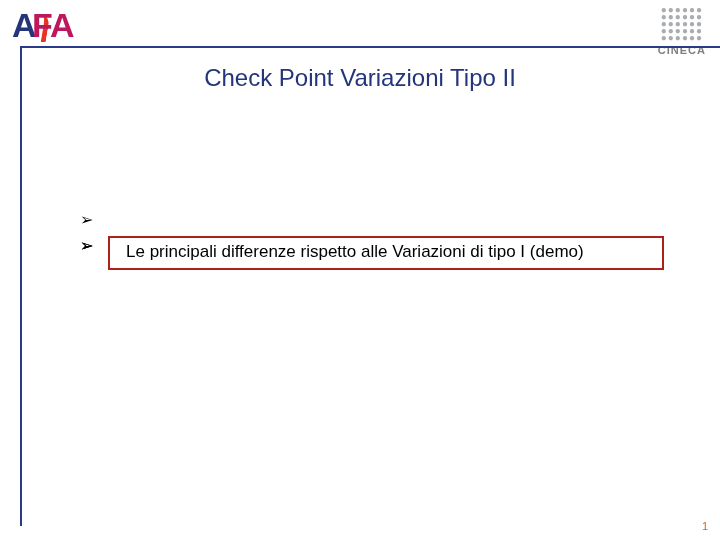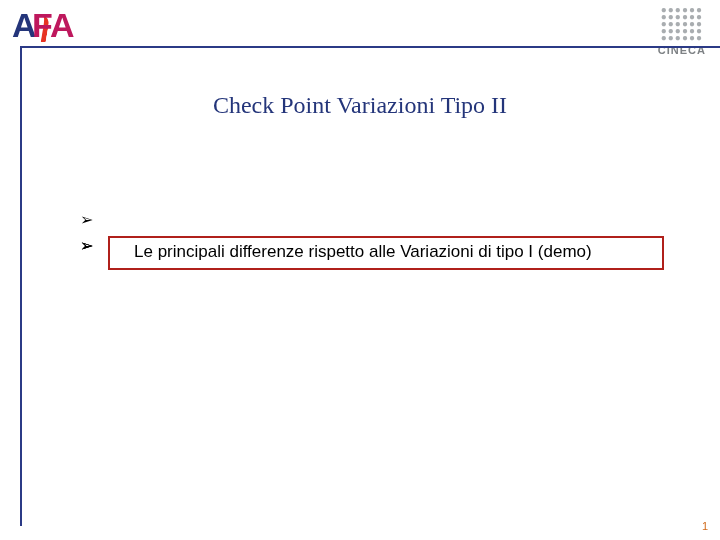--- a/index.html
+++ b/index.html
@@ -16,31 +16,31 @@
   .dot-grid { line-height: 7px; letter-spacing: 1px; color: #a9adb0; font-size: 10px; }
   .dot-grid .row { display: block; }
   .cineca-label { font: 700 11px/1 Arial, sans-serif; color: #7e8285; letter-spacing: 1px; margin-top: 4px; }
 
   
   .hline { position: absolute; left: 20px; right: 0; top: 46px; height: 2px; background: #2b3a86; }
   .vline { position: absolute; left: 20px; top: 46px; bottom: 14px; width: 2px; background: #2b3a86; }
 
   
   .title {
-    position: absolute; top: 92px; left: 0; right: 0;
+    position: absolute; top: 64px; left: 0; right: 0;
     text-align: center; color: #24357a;
-    font-family: Liberation Serif, serif;
+    font-family: Liberation Sans, sans-serif;
     font-size: 24px;
   }
 
   
   .bullets { position: absolute; top: 210px; left: 80px; right: 56px; font-family: "Trebuchet MS", "Lucida Sans", sans-serif; color: #000; font-size: 17px; }
   .bullet { position: relative; padding-left: 36px; margin-bottom: 26px; }
   .bullet .marker { position: absolute; left: 0; top: 0; font-size: 16px; }
-  .bullet.highlight .text { display: block; border: 2px solid #b0201b; padding: 4px 8px 6px 24px; margin-left: -8px; text-align: justify; }
+  .bullet.highlight .text { display: block; border: 2px solid #b0201b; padding: 4px 8px 6px 16px; margin-left: -8px; text-align: justify; }
   .bullets .bullet:last-child { margin-bottom: 0; }
   .bullet .text { display: inline; }
 
   
   .pagenum { position: absolute; bottom: 8px; right: 12px; font: 11px Arial, sans-serif; color: #d06a1b; }
 </style>
 </head>
 <body>
 
 <div class="slide">

